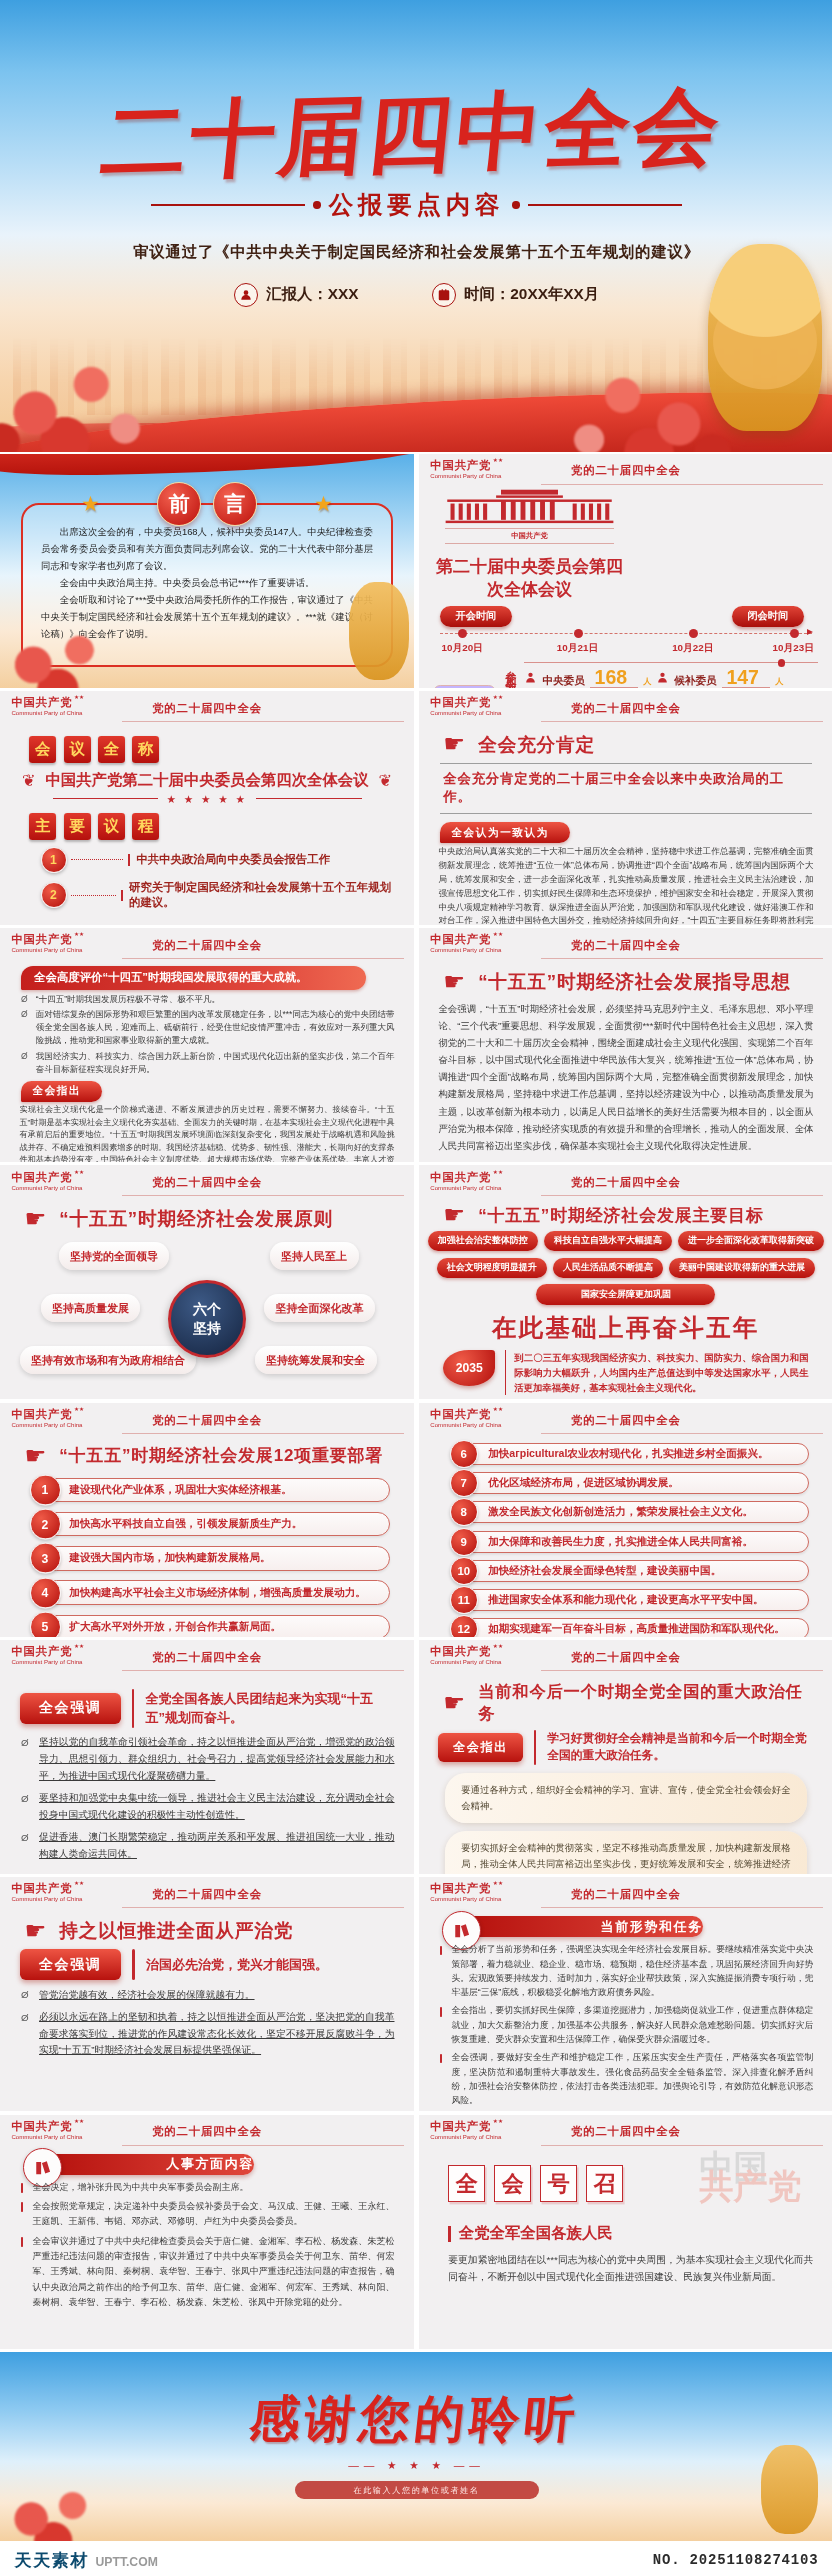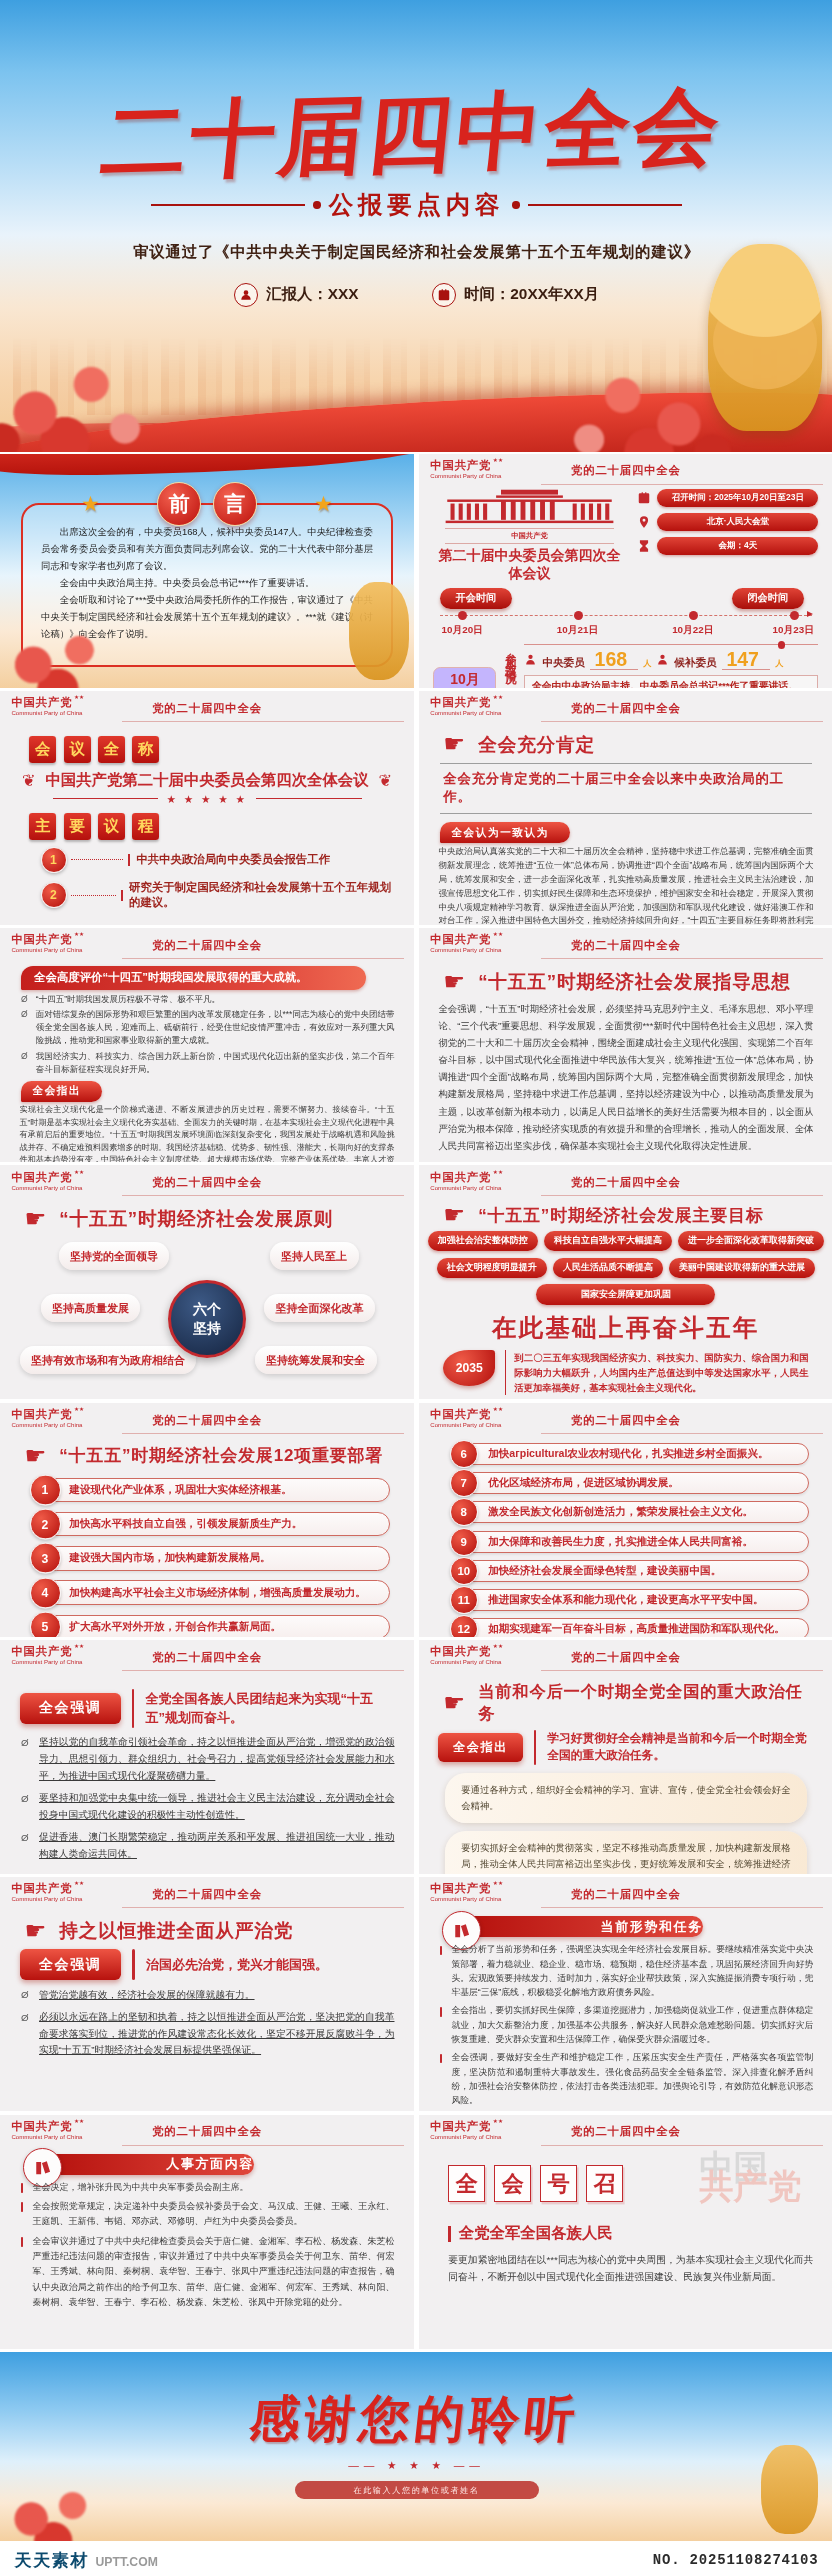--- a/index.html
+++ b/index.html
@@ -93,21 +93,21 @@
       radial-gradient(circle at 62% 40%, #f06e60 0 14px, transparent 14.6px),
       radial-gradient(circle at 48% 80%, #d8382e 0 20.3px, transparent 21px); }
   .p-lion { position:absolute; right:4.9px; bottom:8.1px; width:60px; height:98px; z-index:4; opacity:.92; border-radius:42%;
     background:linear-gradient(180deg,#f2bd5d,#d9941f); }
 
   
   .meet-top { display:flex; gap:11.4px; padding:3.3px 14.6px 0; }
   .meet-left { width:192px; text-align:center; }
   .meet-left svg { width:171px; height:36px; }
   .b-cap { font-size:7.3px; color:#c3292e; border-top:0.8px solid #dca9a5; border-bottom:0.8px solid #dca9a5; padding:1.6px 0; margin:1.6px 11.4px; font-weight:700; }
-  .b-name { font-size:14px; font-weight:900; color:#c3292e; margin-top:3px; }
+  .b-name { font-size:17px; font-weight:900; color:#c3292e; margin-top:11px; }
   .meet-right { flex:1; display:flex; flex-direction:column; gap:5.7px; padding-top:1.6px; }
   .info-row { display:flex; align-items:center; gap:6.5px; }
   .info-row svg { width:14px; height:14px; fill:#c3292e; flex:none; }
   .info-pill { flex:1; height:18px; border-radius:9px; background:linear-gradient(180deg,#e14437,#b5110d);
     color:#fff; font-size:8.5px; font-weight:700; display:flex; align-items:center; justify-content:center; box-shadow:0 1.6px 2.4px rgba(150,20,10,.3); }
   .tl { position:relative; margin:4.9px 21px 0; height:52px; }
   .tl-pill { position:absolute; top:0; width:72px; height:21px; border-radius:10.6px; background:linear-gradient(180deg,#e14437,#a90e0a);
     color:#fff; font-size:10.2px; font-weight:800; display:flex; align-items:center; justify-content:center; box-shadow:0 2.4px 3.3px rgba(150,20,10,.35); }
   .tl-open { left:0; } .tl-close { right:8.1px; }
   .tl-line { position:absolute; left:0; right:0; top:27px; border-top:1.6px dashed #d4736b; }
@@ -344,40 +344,20 @@
                 <rect x="168" y="19" width="5" height="20"></rect>
                 <rect x="178" y="19" width="5" height="20"></rect>
                 <rect x="188" y="19" width="5" height="20"></rect>
                 <rect x="198" y="19" width="5" height="20"></rect>
             </g>
             <rect x="2" y="40" width="206" height="3"></rect>
           </svg>
           <div class="b-cap">中国共产党</div>
           <div class="b-name">第二十届中央委员会第四次全体会议</div>
         </div>
-        <div class="meet-right">
-          <div class="info-row">
-            <svg viewBox="0 0 24 24">
-                <path d="M5 4h14a2 2 0 0 1 2 2v13a2 2 0 0 1-2 2H5a2 2 0 0 1-2-2V6a2 2 0 0 1 2-2zm-2 6h18v2H3zM8 2h2v4H8zm6 0h2v4h-2z"></path>
-              </svg>
-            <span class="info-pill">召开时间：2025年10月20日至23日</span>
-          </div>
-          <div class="info-row">
-            <svg viewBox="0 0 24 24">
-                <path d="M12 2a7 7 0 0 0-7 7c0 5.2 7 13 7 13s7-7.8 7-13a7 7 0 0 0-7-7zm0 9.5A2.5 2.5 0 1 1 12 6.5a2.5 2.5 0 0 1 0 5z"></path>
-              </svg>
-            <span class="info-pill">北京·人民大会堂</span>
-          </div>
-          <div class="info-row">
-            <svg viewBox="0 0 24 24">
-                <path d="M5 2h14v5l-5 5 5 5v5H5v-5l5-5-5-5z"></path>
-              </svg>
-            <span class="info-pill">会期：4天</span>
-          </div>
-        </div>
       </div>
       <div class="tl">
         <span class="tl-pill tl-open">开会时间</span>
         <span class="tl-pill tl-close">闭会时间</span>
         <div class="tl-line"></div>
         <span class="tl-dot" style="left:5%"></span>
         <span class="tl-dot" style="left:36%"></span>
         <span class="tl-dot" style="left:67%"></span>
         <span class="tl-dot" style="left:94%"></span>
         <span class="tl-date" style="left:6%">10月20日</span>

